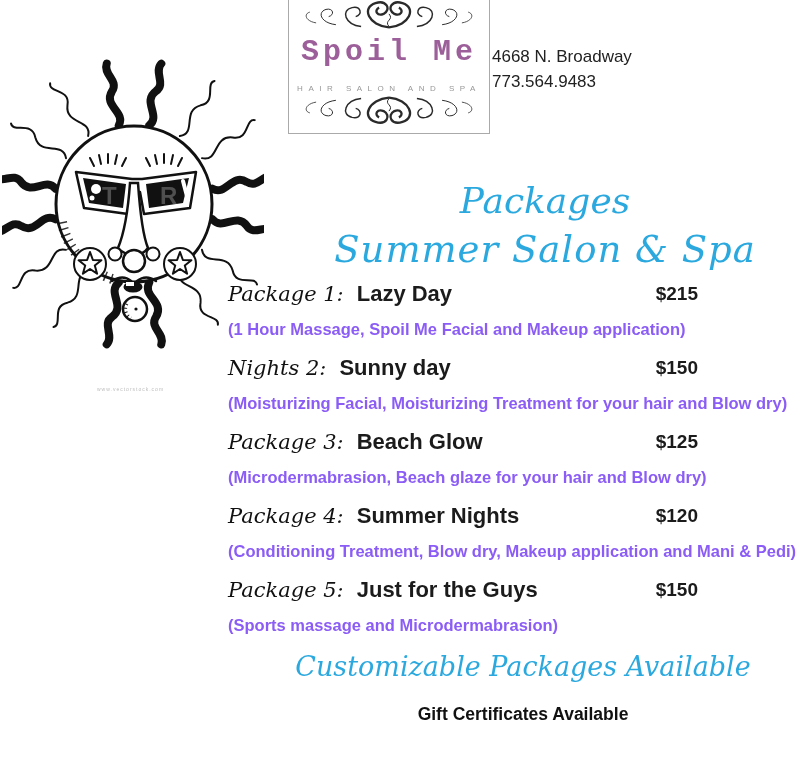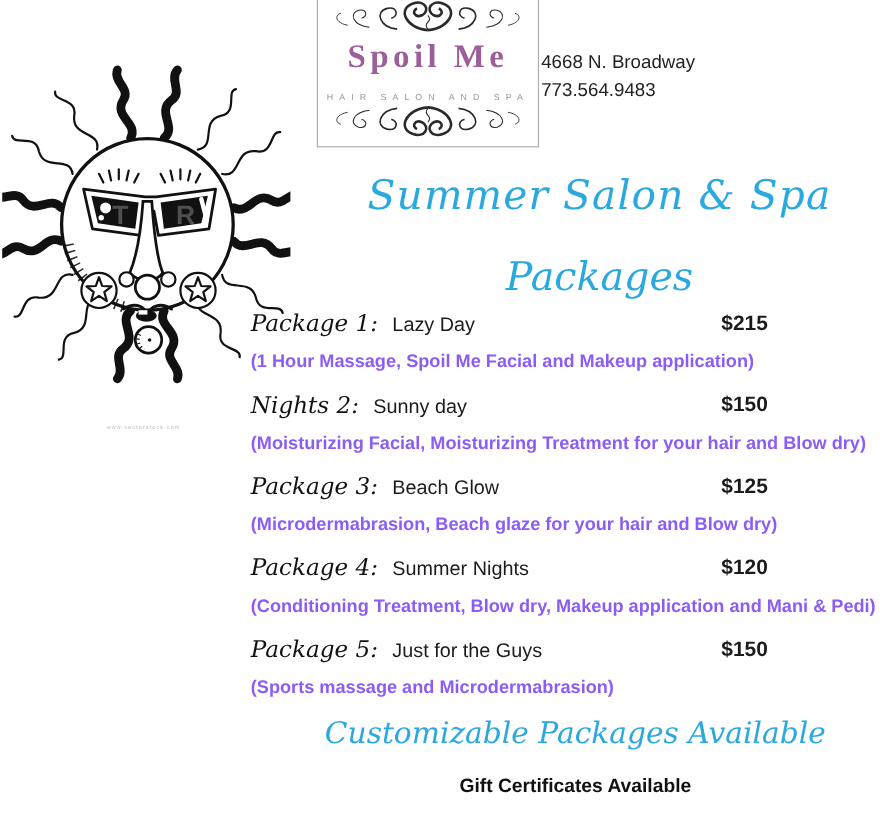--- a/index.html
+++ b/index.html
@@ -13,21 +13,21 @@
   }
 
   
   .logo-box {
     position:absolute; left:288px; top:-8px; width:202px; height:142px;
     border:1px solid #aaaaaa; background:#ffffff;
     display:flex; flex-direction:column; align-items:center; justify-content:flex-start;
     padding-top:2px;
   }
   .logo-name {
-    font-family:Liberation Serif, serif;
+    font-family:Liberation Mono, monospace;
     font-weight:bold; font-size:30px; letter-spacing:4px;
     color:#9c5f99; line-height:30px; margin-top:6px; white-space:nowrap;
   }
   .logo-tagline {
     font-size:8px; letter-spacing:5.5px; color:#989898;
     margin-top:17px; white-space:nowrap;
   }
   .flourish { width:196px; height:36px; }
   .flourish.bottom { transform:scaleY(-1); margin-top:1px; }
 
@@ -51,28 +51,28 @@
   .main-title {
     position:absolute; left:290px; top:152px; width:510px;
     text-align:center; color:#2ba9df;
   }
   .main-title .line1 { font-size:37px; line-height:52px; letter-spacing:1px; }
   .main-title .line2 { font-size:36px; line-height:46px; margin-top:26px; }
 
   
   .package-list { position:absolute; left:228px; top:281px; width:470px; }
   .pkg-row {
-    display:flex; align-items:flex-end; height:25px; margin-bottom:12px;
+    display:flex; align-items:center; height:25px; margin-bottom:12px;
   }
   .pkg-label {
     font-family:"DejaVu Serif", serif; font-style:italic;
     font-size:21px; color:#111111; white-space:nowrap;
   }
   .pkg-name {
-    font-weight:normal; font-size:18px; margin-left:13px; white-space:nowrap;
+    font-weight:bold; font-size:22px; margin-left:13px; white-space:nowrap;
   }
   .pkg-price { font-weight:bold; font-size:19px; margin-left:auto; }
   .pkg-desc {
     font-weight:bold; font-size:16.5px; line-height:22px;
     height:22px; margin-bottom:15px; white-space:nowrap; color:#8b5cf6;
   }
 
   
   .custom-line {
     position:absolute; left:240px; top:651px; width:566px;
@@ -179,22 +179,22 @@
     <ellipse cx="131" cy="235" rx="9.5" ry="5.5" fill="#111"></ellipse>
     <rect x="124" y="230" width="8" height="4" fill="#ffffff"></rect>
     <circle cx="133" cy="257" r="12" fill="#ffffff" stroke="#111" stroke-width="2.5"></circle>
     <path d="M125,252 A10,10 0 0 0 129,266" fill="none" stroke="#111" stroke-width="3" stroke-dasharray="1 3"></path>
     <circle cx="134" cy="257" r="1.6" fill="#111"></circle>
   </svg>
   <div class="sun-watermark">www.vectorstock.com</div>
 </div>
 
 <div class="main-title">
+  <div class="script line2">Packages</div>
   <div class="script line1">Summer Salon &amp; Spa</div>
-  <div class="script line2">Packages</div>
 </div>
 
 <div class="package-list">
 
   <div class="pkg-row">
     <span class="pkg-label">Package 1:</span>
     <span class="pkg-name">Lazy Day</span>
     <span class="pkg-price">$215</span>
   </div>
   <div class="pkg-desc">(1 Hour Massage, Spoil Me Facial and Makeup application)</div>

